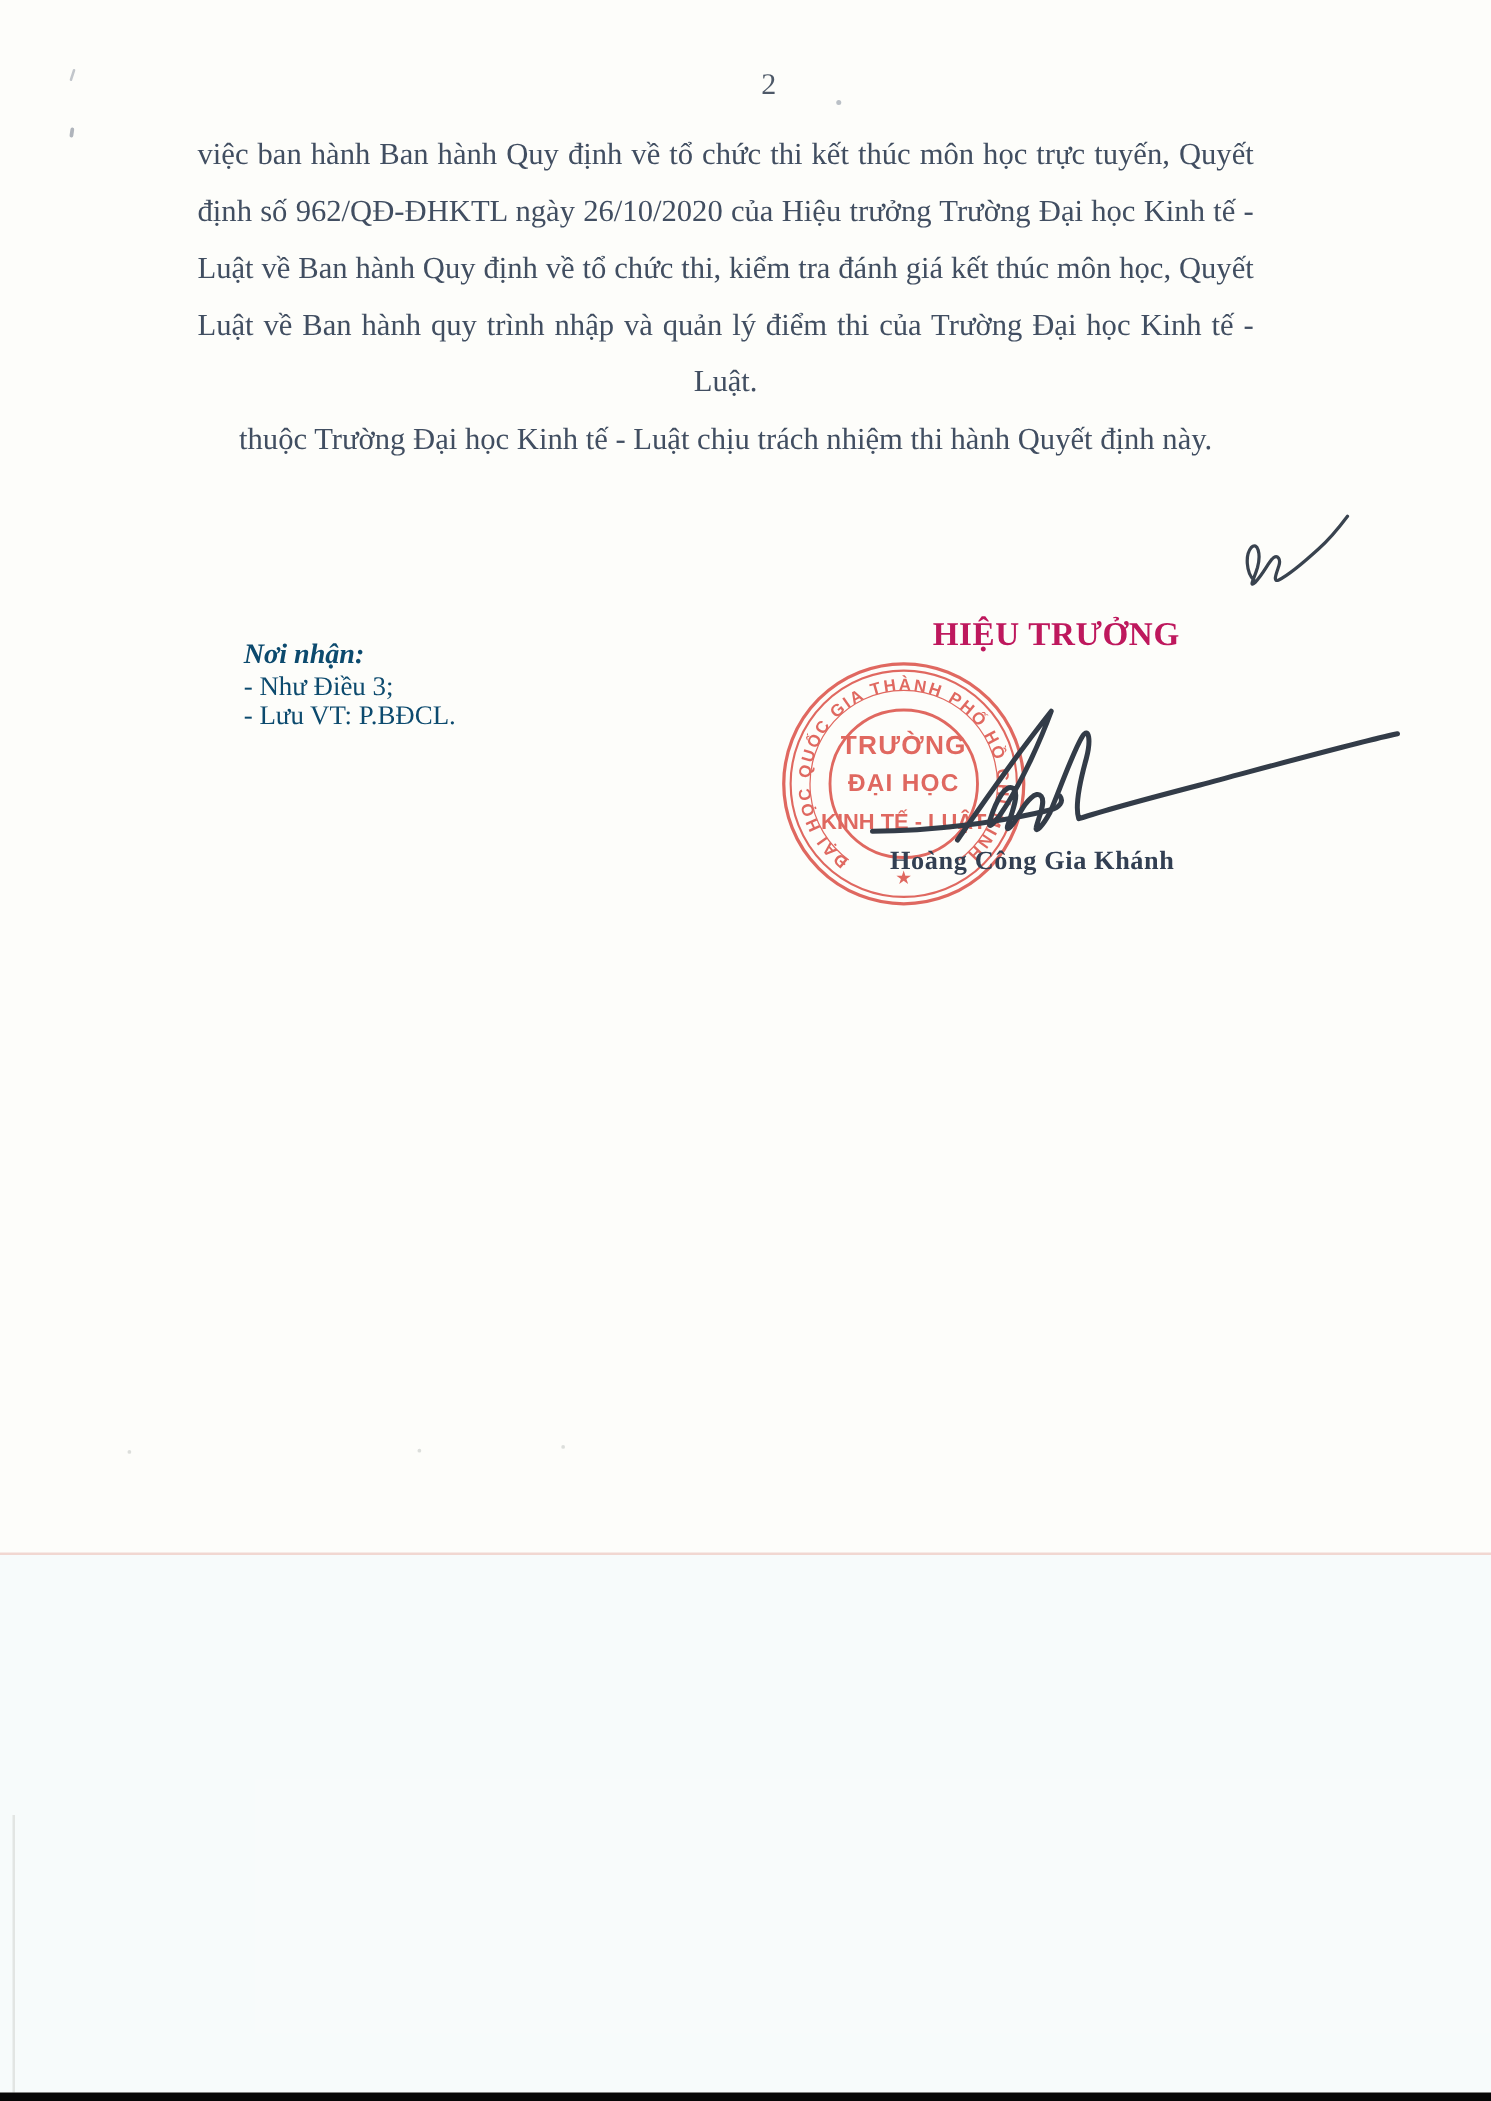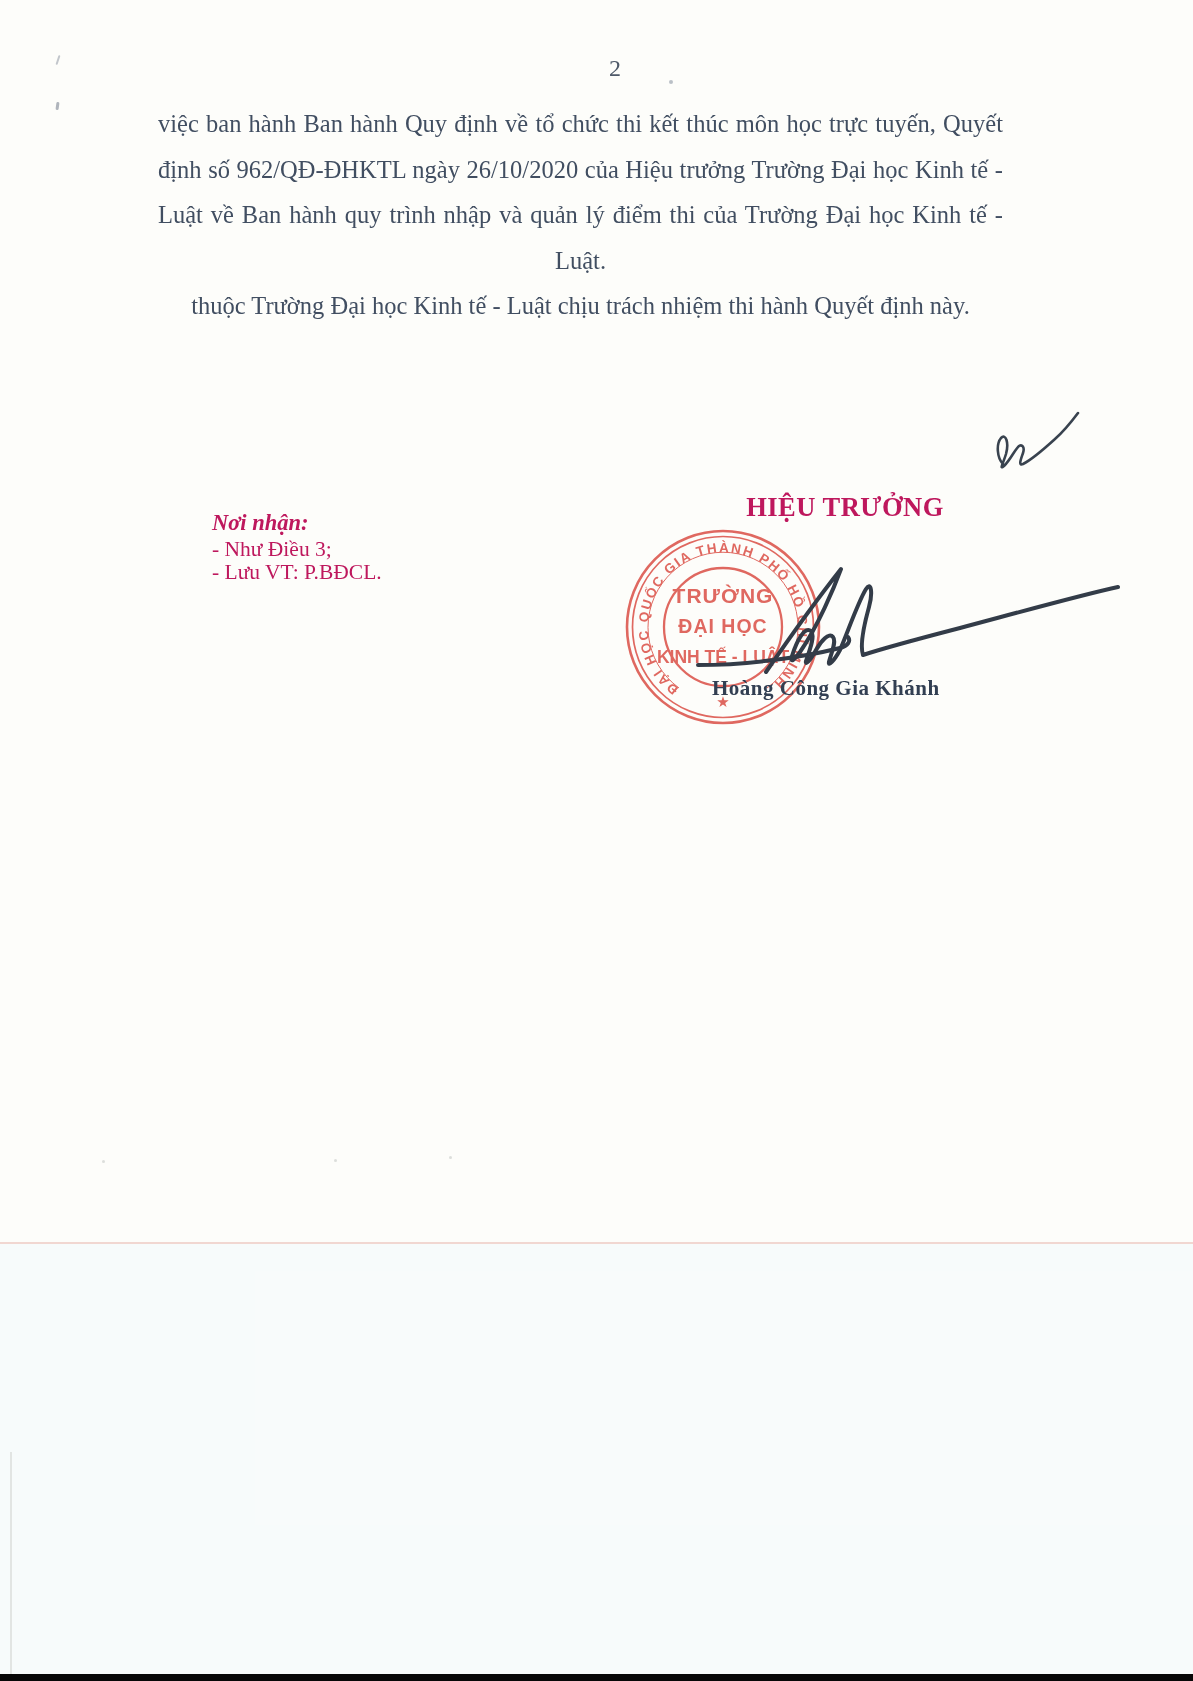--- a/index.html
+++ b/index.html
@@ -19,21 +19,21 @@
     opacity:.7; transform:rotate(8deg); border-radius:2px;}
   .faintdot{width:3px;height:3px;border-radius:50%;background:#c6cac7;opacity:.6;}
 
   .body-text{left:158px; top:101px; width:845px; color:#414e61;
     font-size:24.5px;}
   .line{height:45.6px; line-height:45.6px; white-space:nowrap;text-align:center;}
   .jline{white-space:normal; text-align:justify; text-align-last:justify;}
   .indent{padding-left:80px;}
   .b{font-weight:bold;}
 
-  .noinhan{left:212px; top:510px; color:#be185d;}
+  .noinhan{left:195px; top:510px; color:#0c4a6e;}
   .noinhan .heading{font-size:22.5px; font-weight:bold; font-style:italic;
     line-height:26px; margin-bottom:2px;}
   .noinhan .item{font-size:21.5px; line-height:22.5px;}
 
   .hieu-truong{left:700px; top:492px; width:290px; text-align:center;
     font-size:26.5px; font-weight:bold; color:#be185d; letter-spacing:.5px;}
   .signer-name{left:712px; top:676px; width:320px;
     font-size:21px; font-weight:bold; color:#323f52; letter-spacing:.5px;}
 
   .divider-line{left:0; top:1242px; width:1193px; height:2px;
@@ -49,20 +49,21 @@
 <div id="page">
 
   <div class="abs page-number">2</div>
   <div class="abs dot1"></div>
   <div class="abs speck1"></div>
   <div class="abs speck2"></div>
 
   <div class="abs body-text">
     <div class="line jline">việc ban hành Ban hành Quy định về tổ chức thi kết thúc môn học trực tuyến, Quyết</div>
     <div class="line jline">định số 962/QĐ-ĐHKTL ngày 26/10/2020 của Hiệu trưởng Trường Đại học Kinh tế -</div>
+    <div class="line jline">Luật về Ban hành Quy định về tổ chức thi, kiểm tra đánh giá kết thúc môn học, Quyết</div>
     <div class="line jline">Luật về Ban hành quy trình nhập và quản lý điểm thi của Trường Đại học Kinh tế -</div>
     <div class="line">Luật.</div>
     <div class="line">thuộc Trường Đại học Kinh tế - Luật chịu trách nhiệm thi hành Quyết định này.</div>
   </div>
 
   <div class="abs noinhan">
     <div class="heading">Nơi nhận:</div>
     <div class="item">- Như Điều 3;</div>
     <div class="item">- Lưu VT: P.BĐCL.</div>
   </div>

